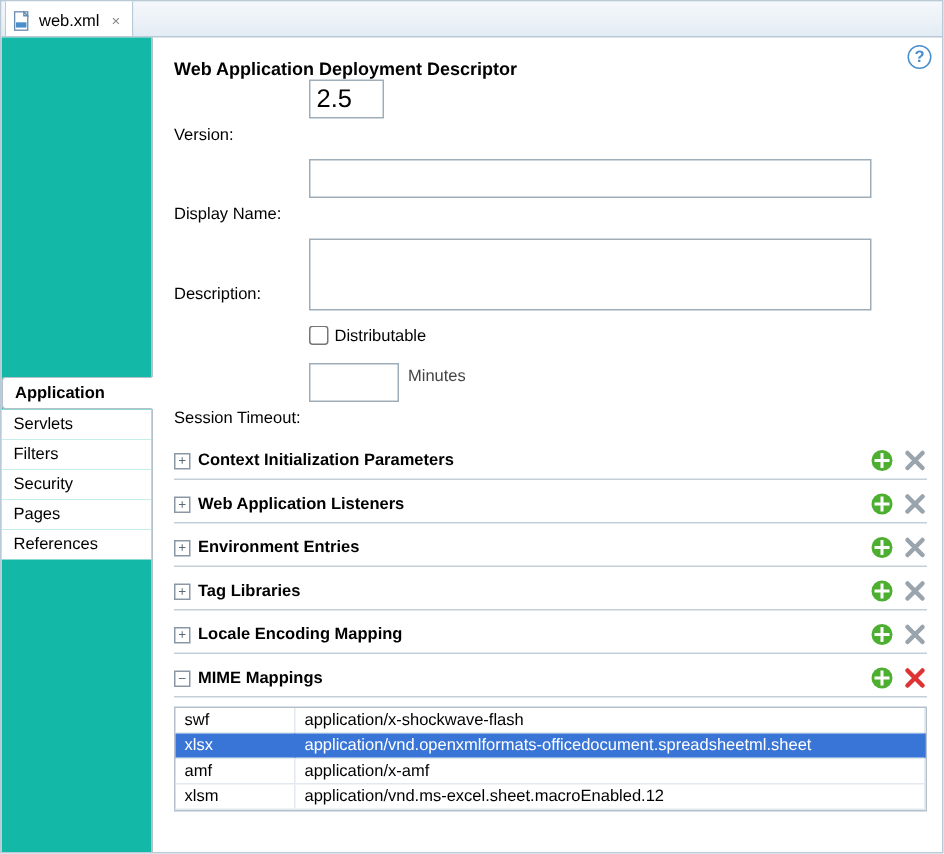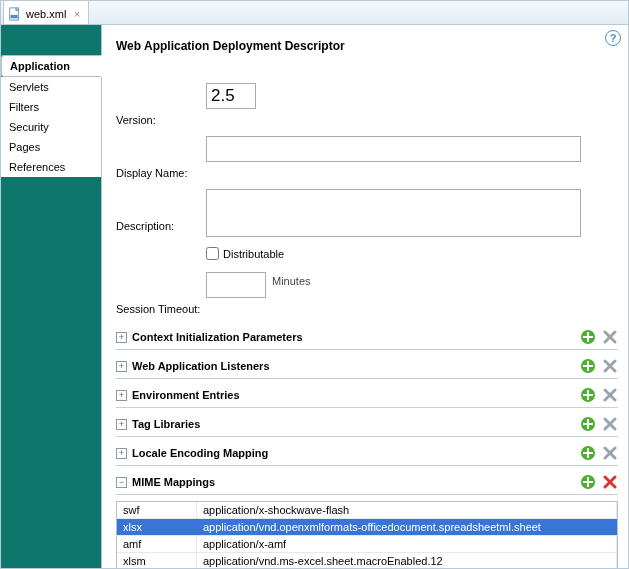--- a/index.html
+++ b/index.html
@@ -4,25 +4,25 @@
 <style>
 * { box-sizing: border-box; margin: 0; padding: 0; }
 body { font-family: "Segoe UI", Tahoma, Arial, sans-serif; font-size: 11px; background: #fff; color: #000; width: 629px; height: 569px; overflow: hidden; border: 1px solid #b9c9d6; }
 .tab-bar { background: linear-gradient(#f5f8fb, #e3ecf4); border-bottom: 1px solid #b9c9d6; height: 24px; display: flex; align-items: flex-end; padding-left: 2px; }
 .tab { background: #fff; border: 1px solid #b9c9d6; border-bottom: none; border-radius: 3px 3px 0 0; padding: 13px 8px 3px 4px; display: flex; align-items: center; gap: 4px; font-size: 11px; }
 .tab .doc-icon { width: 14px; height: 14px; display: inline-flex; align-items: center; justify-content: center; }
 .tab .close { color: #888; font-size: 10px; margin-left: 4px; }
 .content-area { display: flex; height: calc(100% - 24px); }
 .help-row { position: absolute; right: 8px; top: 30px; }
 .help-circle { width: 16px; height: 16px; border: 1px solid #4a8ecb; border-radius: 50%; color: #4a8ecb; font-weight: bold; font-size: 11px; display: flex; align-items: center; justify-content: center; background: #fff; cursor: pointer; }
-.nav-tabs { width: 100px; padding-top: 30px; display: flex; flex-direction: column; background: #0f766e; }
+.nav-tabs { width: 100px; padding-top: 30px; display: flex; flex-direction: column; background: #14b8a6; justify-content: center; }
 .nav-tab { padding: 4px 8px; cursor: pointer; color: #000; background: #fff; }
 .nav-tab.active { font-weight: bold; border: 1px solid #b6c0c9; border-right: 1px solid #fff; margin-right: -1px; border-radius: 3px 0 0 3px; z-index: 1; position: relative; }
 .main-panel { flex: 1; border-left: 1px solid #b6c0c9; padding: 14px 10px 10px 14px; overflow: auto; position: relative; }
-.panel-title { font-weight: bold; font-size: 12px; margin-bottom: 30px; }
+.panel-title { font-weight: bold; font-size: 12px; margin-bottom: 0; }
 .form-row { display: flex; align-items: flex-start; margin-bottom: 10px; }
 .form-label { width: 90px; padding-top: 3px; margin-top: 28px; }
 .text-input { border: 1px solid #9fadb9; padding: 2px 4px; font-family: inherit; font-size: 17px; }
 .version-input { width: 50px; }
 .display-input { width: 375px; }
 .desc-input { width: 375px; height: 48px; resize: none; }
 .timeout-input { width: 60px; }
 .unit-suffix { margin-left: 6px; color: #444; padding-top: 3px; text-align: center; }
 .checkbox-row { display: flex; align-items: center; margin: 4px 0 12px 90px; gap: 4px; }
 .section { margin-top: 4px; }

